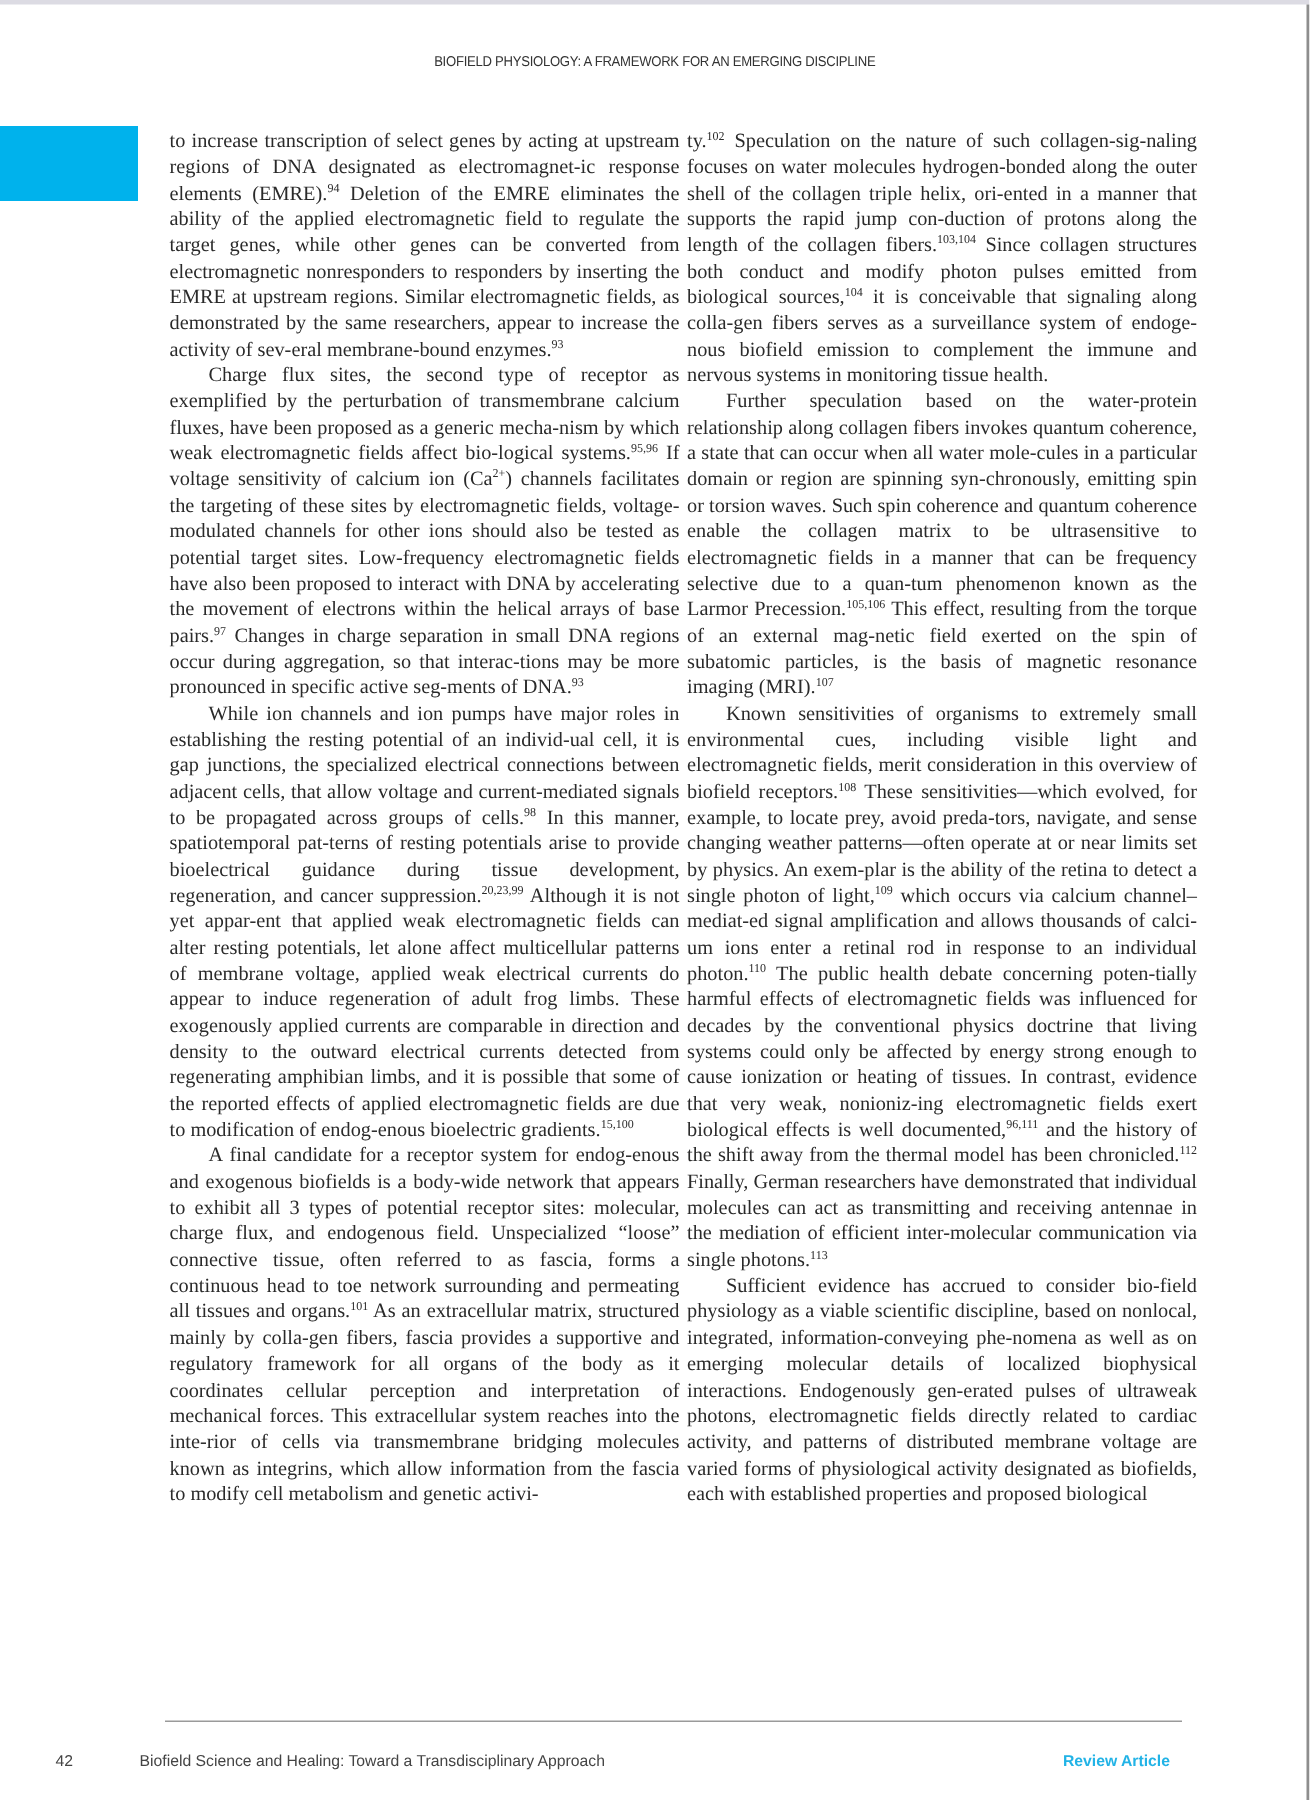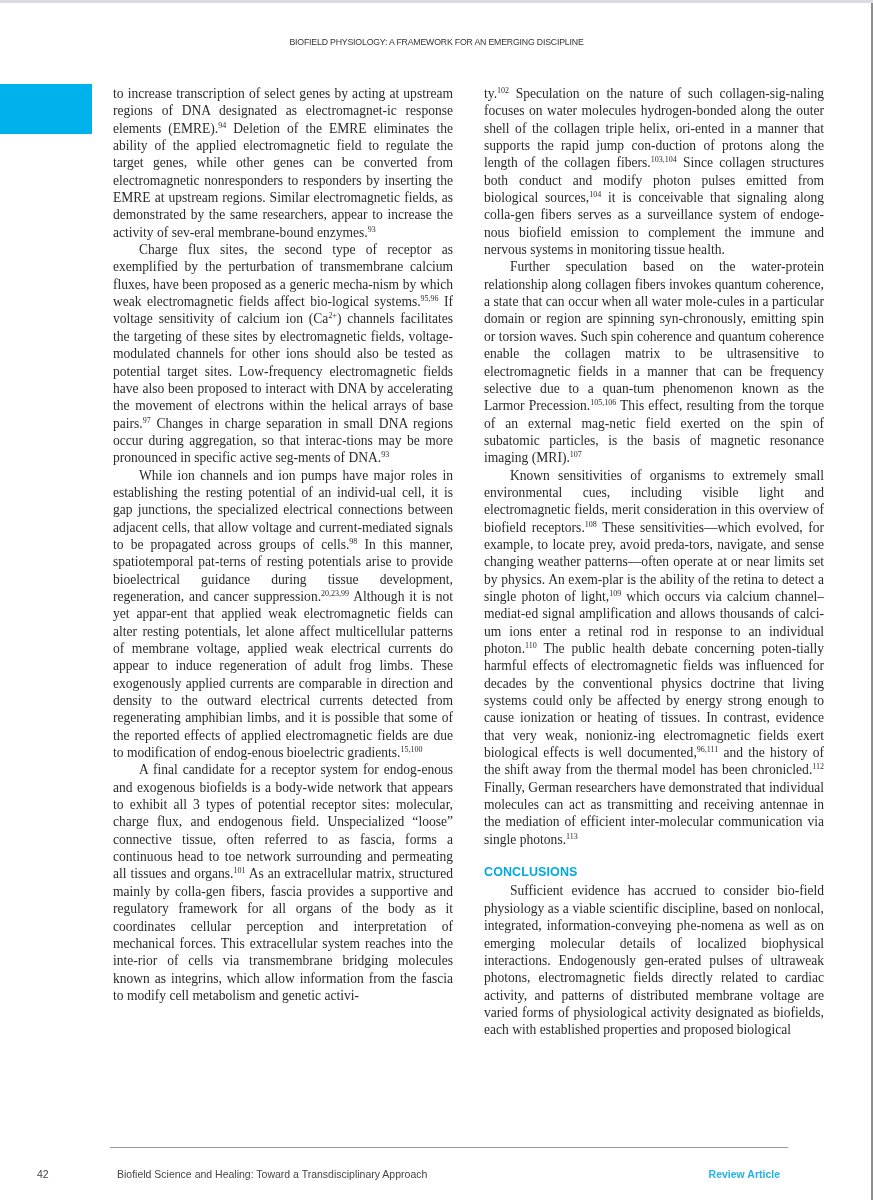--- a/index.html
+++ b/index.html
@@ -16,36 +16,36 @@
     font-family: "Liberation Sans", "DejaVu Sans", sans-serif;
     font-size: 9.5px; letter-spacing: -0.2px; color: #333; transform: scaleX(0.92);
   }
   .tab-marker { position: absolute; left: 0; top: 84px; width: 92px; height: 50px; background: #00b2ec; }
   .column {
     position: absolute; top: 85px; width: 340px;
     font-family: "Liberation Serif", "DejaVu Serif", serif;
     font-size: 13.55px; line-height: 17.35px; text-align: justify; hyphens: manual;
   }
   .col-left { left: 113px; }
-  .col-right { left: 484px; }
+  .col-right { left: 458px; }
   .column p { margin: 0; }
   .column p.indent { text-indent: 26px; }
   sup { font-size: 8px; line-height: 0; vertical-align: 5px; }
   .section-head {
     font-family: "Liberation Sans", "DejaVu Sans", sans-serif;
     font-weight: bold; font-size: 12.5px; color: #00a9df;
     margin: 16px 0 1px 0; letter-spacing: 0.1px;
   }
   .footer-rule { position: absolute; left: 110px; top: 1147px; width: 678px; height: 1px; background: #9a9a9a; }
   .footer {
     position: absolute; top: 1168px; left: 0; width: 873px;
     font-family: "Liberation Sans", "DejaVu Sans", sans-serif; font-size: 10.5px; color: #444;
   }
   .footer .page-num { position: absolute; left: 37px; }
-  .footer .journal { position: absolute; left: 117px; }
+  .footer .journal { position: absolute; left: 93px; }
   .footer .article-type { position: absolute; right: 93px; font-weight: bold; color: #22b3e6; }
 </style>
 </head>
 <body>
 
 <div class="top-band"></div>
 <div class="right-edge"></div>
 
 <div class="running-head">BIOFIELD PHYSIOLOGY: A FRAMEWORK FOR AN EMERGING DISCIPLINE</div>
 
@@ -55,21 +55,20 @@
   <p><span>to increase transcription of select genes by acting at upstream regions of DNA designated as electromagnet-ic response elements (EMRE).</span><sup>94</sup><span> Deletion of the EMRE eliminates the ability of the applied electromagnetic field to regulate the target genes, while other genes can be converted from electromagnetic nonresponders to responders by inserting the EMRE at upstream regions. Similar electromagnetic fields, as demonstrated by the same researchers, appear to increase the activity of sev-eral membrane-bound enzymes.</span><sup>93</sup></p>
   <p class="indent"><span>Charge flux sites, the second type of receptor as exemplified by the perturbation of transmembrane calcium fluxes, have been proposed as a generic mecha-nism by which weak electromagnetic fields affect bio-logical systems.</span><sup>95,96</sup><span> If voltage sensitivity of calcium ion (Ca</span><sup>2+</sup><span>) channels facilitates the targeting of these sites by electromagnetic fields, voltage-modulated channels for other ions should also be tested as potential target sites. Low-frequency electromagnetic fields have also been proposed to interact with DNA by accelerating the movement of electrons within the helical arrays of base pairs.</span><sup>97</sup><span> Changes in charge separation in small DNA regions occur during aggregation, so that interac-tions may be more pronounced in specific active seg-ments of DNA.</span><sup>93</sup></p>
   <p class="indent"><span>While ion channels and ion pumps have major roles in establishing the resting potential of an individ-ual cell, it is gap junctions, the specialized electrical connections between adjacent cells, that allow voltage and current-mediated signals to be propagated across groups of cells.</span><sup>98</sup><span> In this manner, spatiotemporal pat-terns of resting potentials arise to provide bioelectrical guidance during tissue development, regeneration, and cancer suppression.</span><sup>20,23,99</sup><span> Although it is not yet appar-ent that applied weak electromagnetic fields can alter resting potentials, let alone affect multicellular patterns of membrane voltage, applied weak electrical currents do appear to induce regeneration of adult frog limbs. These exogenously applied currents are comparable in direction and density to the outward electrical currents detected from regenerating amphibian limbs, and it is possible that some of the reported effects of applied electromagnetic fields are due to modification of endog-enous bioelectric gradients.</span><sup>15,100</sup></p>
   <p class="indent"><span>A final candidate for a receptor system for endog-enous and exogenous biofields is a body-wide network that appears to exhibit all 3 types of potential receptor sites: molecular, charge flux, and endogenous field. Unspecialized “loose” connective tissue, often referred to as fascia, forms a continuous head to toe network surrounding and permeating all tissues and organs.</span><sup>101</sup><span> As an extracellular matrix, structured mainly by colla-gen fibers, fascia provides a supportive and regulatory framework for all organs of the body as it coordinates cellular perception and interpretation of mechanical forces. This extracellular system reaches into the inte-rior of cells via transmembrane bridging molecules known as integrins, which allow information from the fascia to modify cell metabolism and genetic activi-</span></p>
 </div>
 
 <div class="column col-right">
   <p><span>ty.</span><sup>102</sup><span> Speculation on the nature of such collagen-sig-naling focuses on water molecules hydrogen-bonded along the outer shell of the collagen triple helix, ori-ented in a manner that supports the rapid jump con-duction of protons along the length of the collagen fibers.</span><sup>103,104</sup><span> Since collagen structures both conduct and modify photon pulses emitted from biological sources,</span><sup>104</sup><span> it is conceivable that signaling along colla-gen fibers serves as a surveillance system of endoge-nous biofield emission to complement the immune and nervous systems in monitoring tissue health.</span></p>
   <p class="indent"><span>Further speculation based on the water-protein relationship along collagen fibers invokes quantum coherence, a state that can occur when all water mole-cules in a particular domain or region are spinning syn-chronously, emitting spin or torsion waves. Such spin coherence and quantum coherence enable the collagen matrix to be ultrasensitive to electromagnetic fields in a manner that can be frequency selective due to a quan-tum phenomenon known as the Larmor Precession.</span><sup>105,106</sup><span> This effect, resulting from the torque of an external mag-netic field exerted on the spin of subatomic particles, is the basis of magnetic resonance imaging (MRI).</span><sup>107</sup></p>
   <p class="indent"><span>Known sensitivities of organisms to extremely small environmental cues, including visible light and electromagnetic fields, merit consideration in this overview of biofield receptors.</span><sup>108</sup><span> These sensitivities—which evolved, for example, to locate prey, avoid preda-tors, navigate, and sense changing weather patterns—often operate at or near limits set by physics. An exem-plar is the ability of the retina to detect a single photon of light,</span><sup>109</sup><span> which occurs via calcium channel–mediat-ed signal amplification and allows thousands of calci-um ions enter a retinal rod in response to an individual photon.</span><sup>110</sup><span> The public health debate concerning poten-tially harmful effects of electromagnetic fields was influenced for decades by the conventional physics doctrine that living systems could only be affected by energy strong enough to cause ionization or heating of tissues. In contrast, evidence that very weak, nonioniz-ing electromagnetic fields exert biological effects is well documented,</span><sup>96,111</sup><span> and the history of the shift away from the thermal model has been chronicled.</span><sup>112</sup><span> Finally, German researchers have demonstrated that individual molecules can act as transmitting and receiving antennae in the mediation of efficient inter-molecular communication via single photons.</span><sup>113</sup></p>
-  <div class="section-head">CONCLUSIONS</div>
   <p class="indent"><span>Sufficient evidence has accrued to consider bio-field physiology as a viable scientific discipline, based on nonlocal, integrated, information-conveying phe-nomena as well as on emerging molecular details of localized biophysical interactions. Endogenously gen-erated pulses of ultraweak photons, electromagnetic fields directly related to cardiac activity, and patterns of distributed membrane voltage are varied forms of physiological activity designated as biofields, each with established properties and proposed biological</span></p>
 </div>
 
 <div class="footer-rule"></div>
 <div class="footer">
   <span class="page-num">42</span>
   <span class="journal">Biofield Science and Healing: Toward a Transdisciplinary Approach</span>
   <span class="article-type">Review Article</span>
 </div>
 

